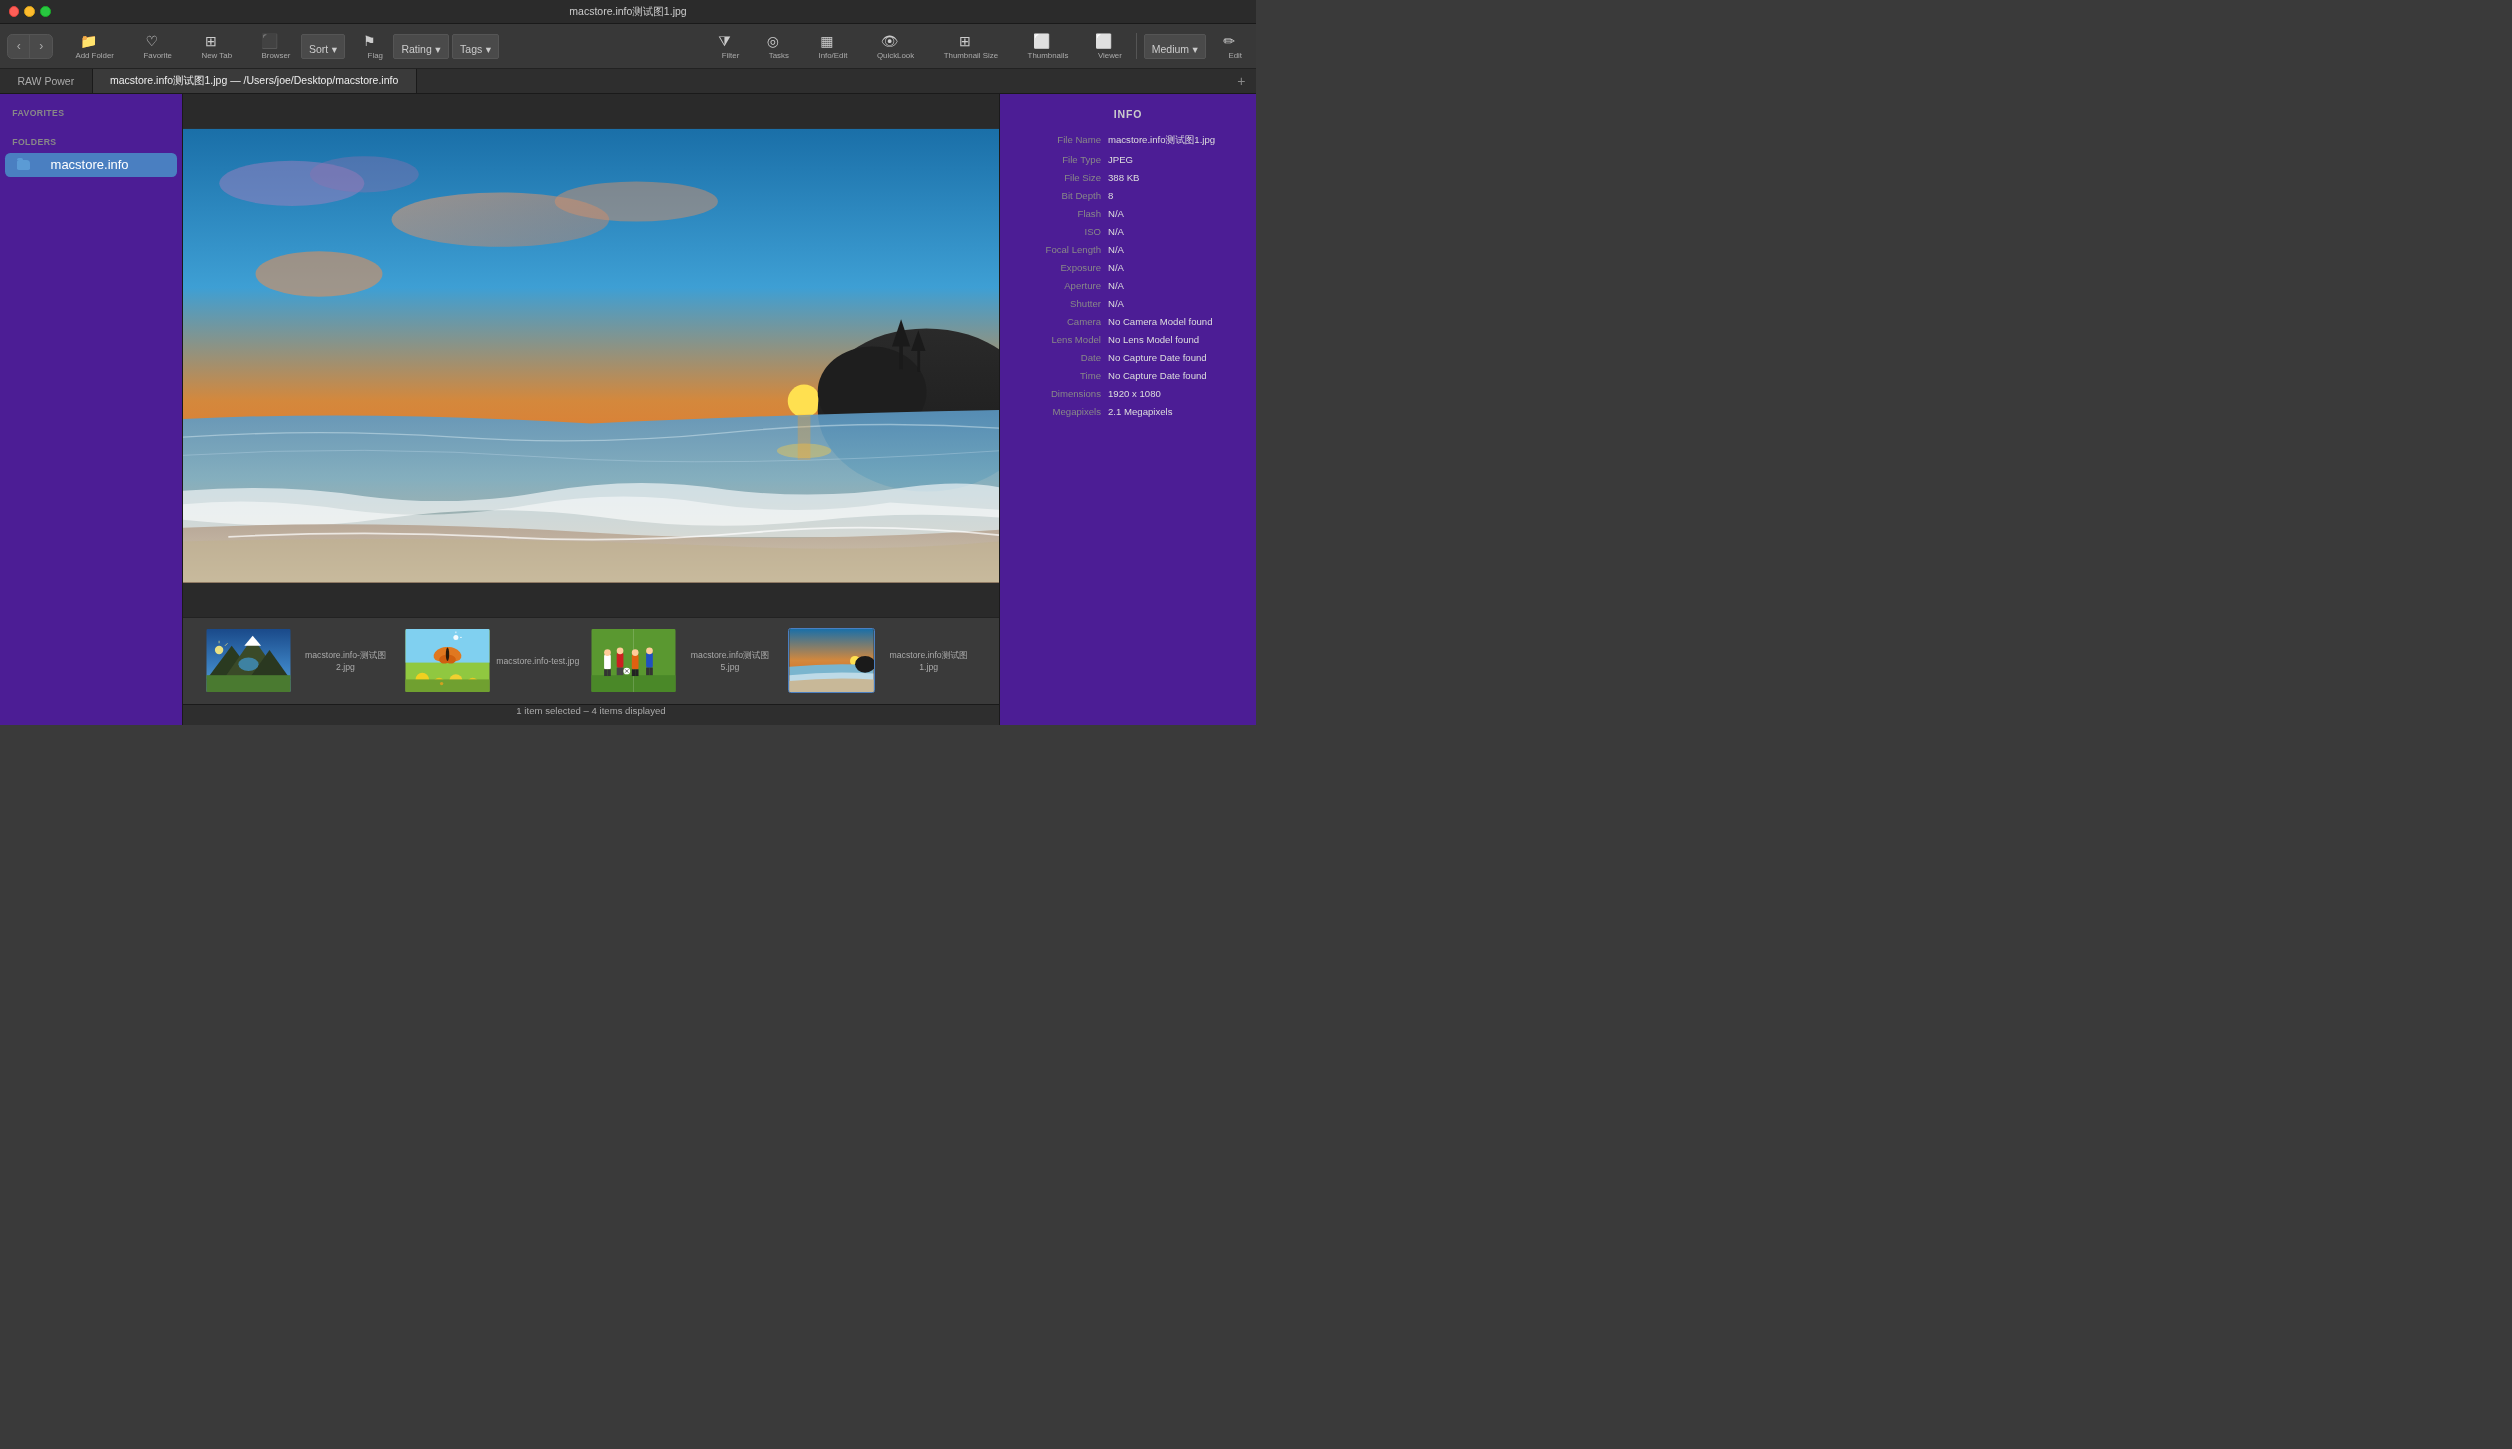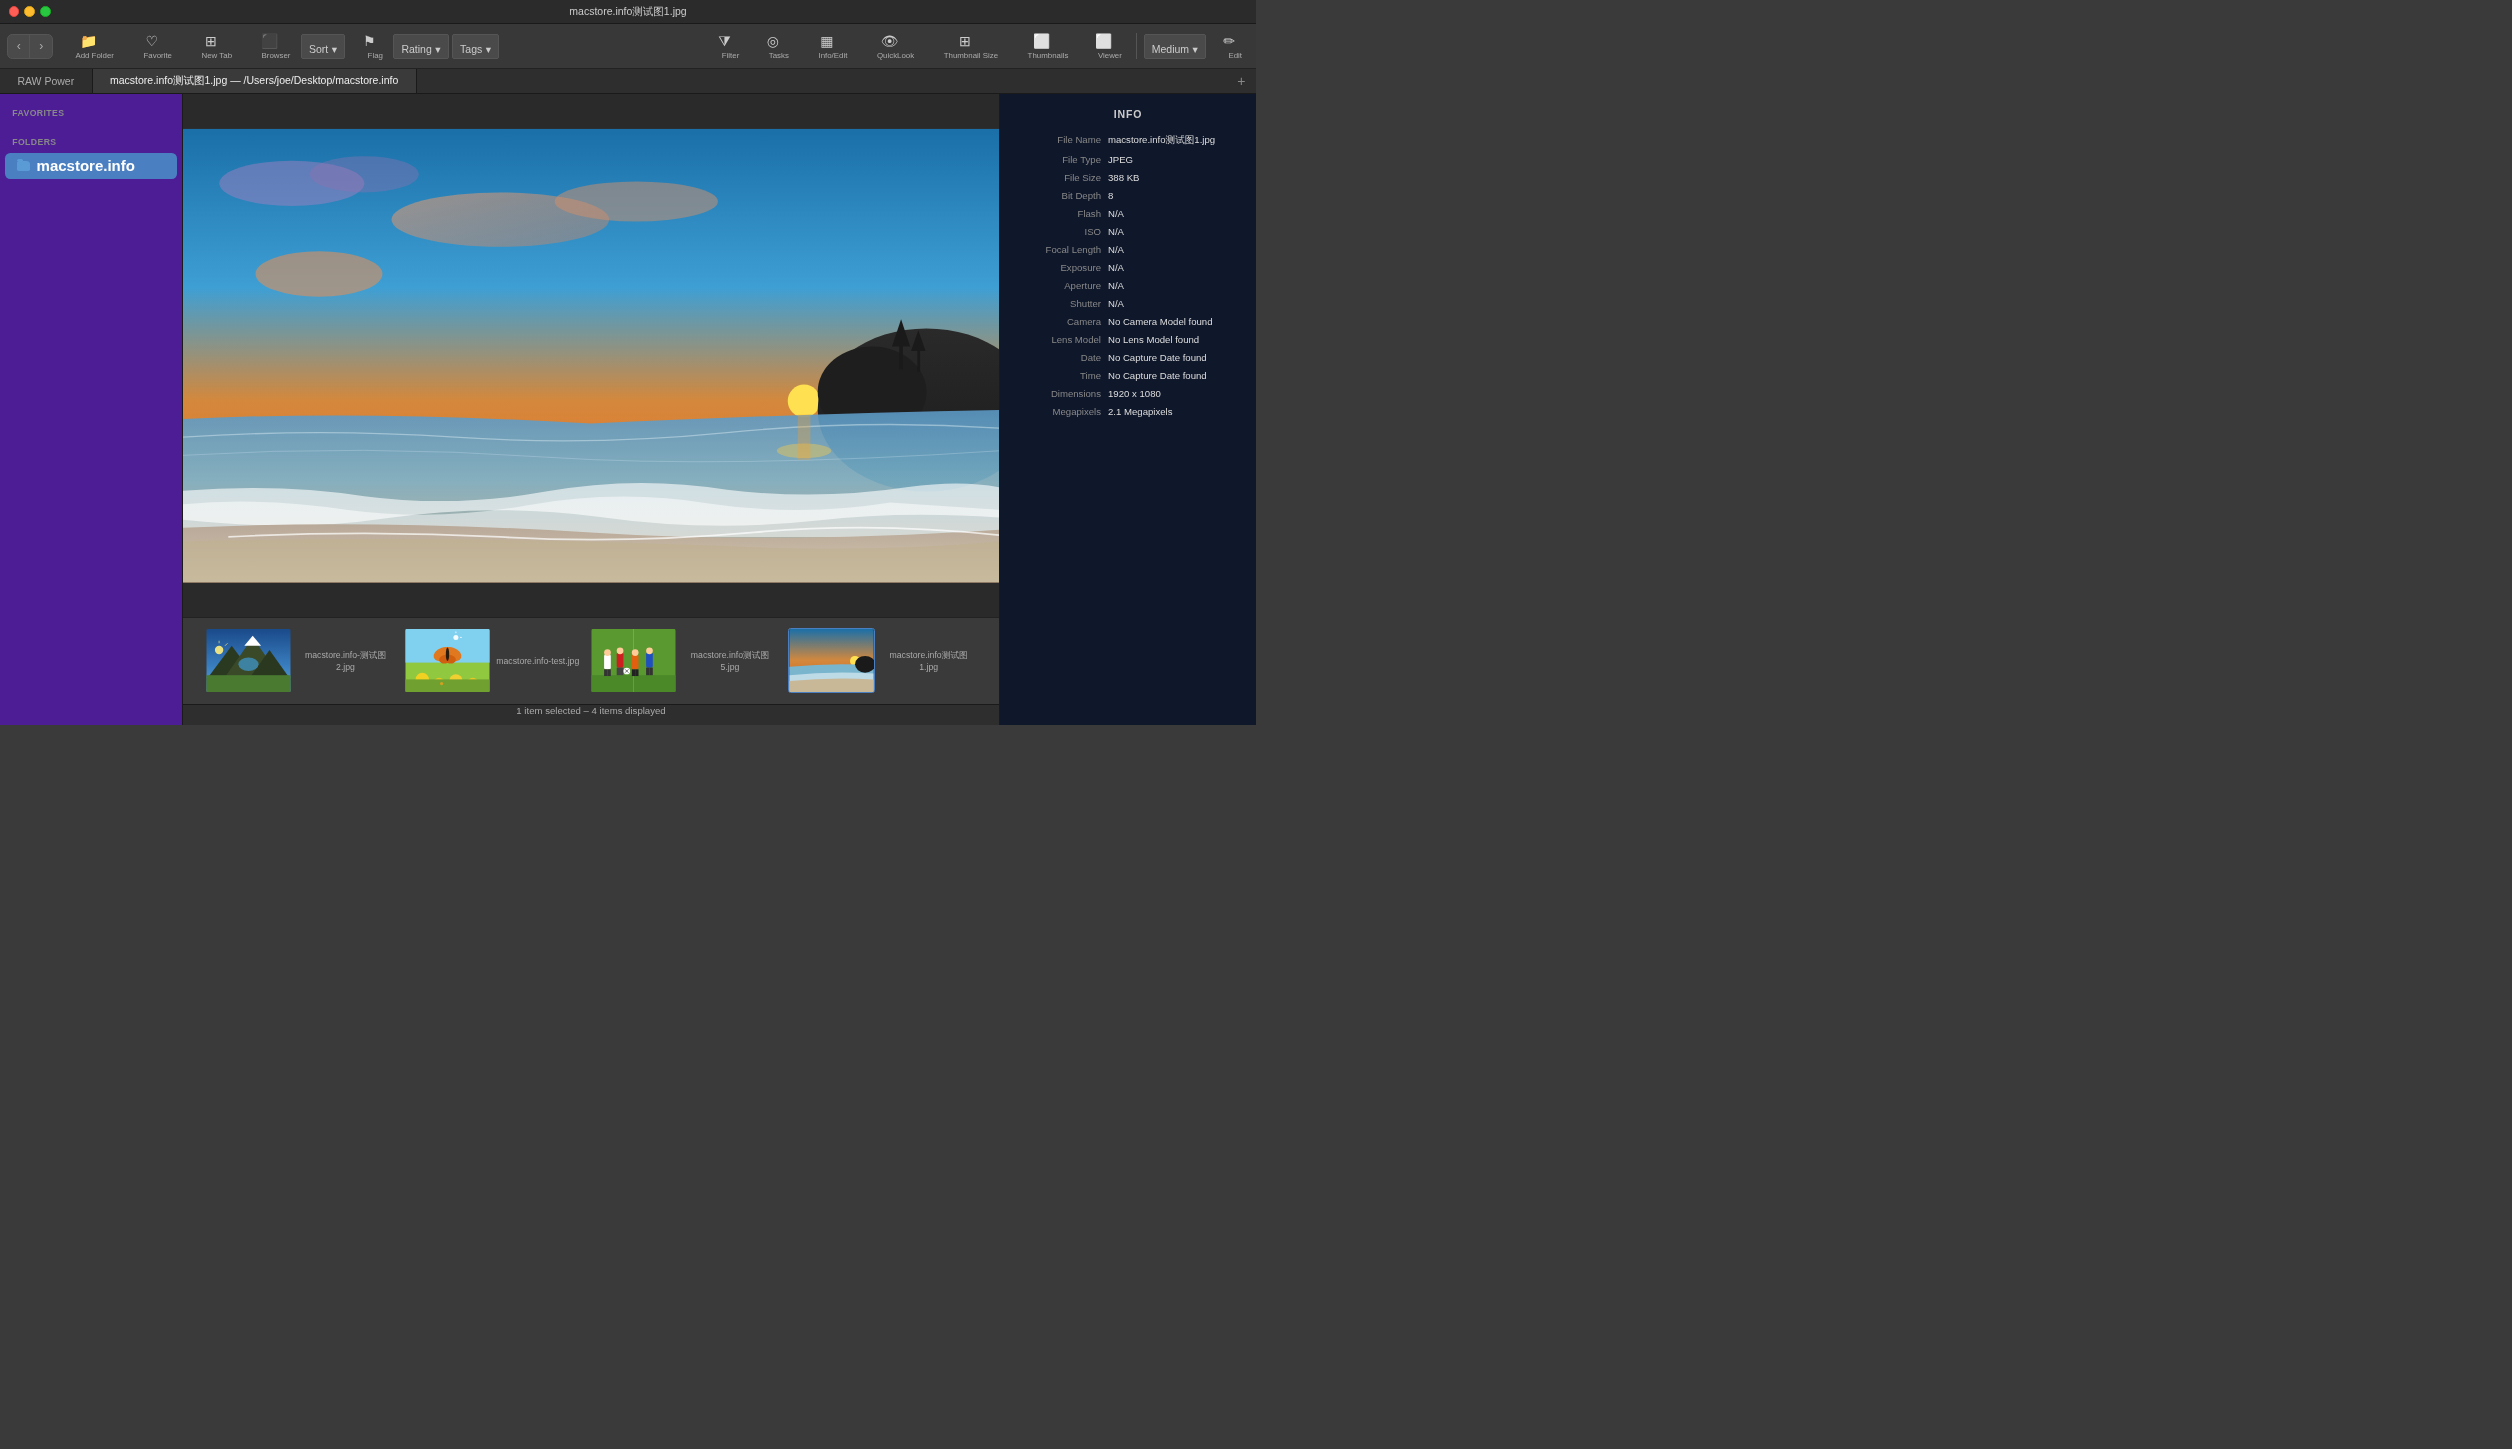--- a/index.html
+++ b/index.html
@@ -164,27 +164,26 @@
       font-weight: 700;
       color: #888;
       padding: 0 12.2px 5.2px;
       text-transform: uppercase;
       letter-spacing: 0.4px;
     }
     .sidebar-item {
       padding: 4.4px 12.2px;
       display: flex;
       align-items: center;
-      gap: 7px;
+      gap: 21px;
       cursor: pointer;
       color: #ccc;
-      font-size: 15px;
+      font-size: 13px;
       border-radius: 5.2px;
       margin: 0.9px 5.2px;
-      font-weight: bold;
     }
     .sidebar-item.active {
       background: #4a7fc1;
       color: white;
     }
     .sidebar-item .folder-icon {
       width: 12.2px;
       height: 9.6px;
       background: #5b9bd5;
       border-radius: 1.7px 3.5px 1.7px 1.7px;
@@ -271,21 +270,21 @@
       align-items: flex-start;
       justify-content: center;
       font-size: 9.6px;
       color: #aaa;
       border-top: 0.9px solid #1a1a1a;
     }
 
     
     .info-panel {
       width: 257px;
-      background: #0f172a;
+      background: #4c1d95;
       border-left: 0.9px solid #1a1a1a;
       padding: 10.5px 0;
       flex-shrink: 0;
       overflow-y: auto;
     }
     .info-title {
       text-align: center;
       font-size: 10.5px;
       font-weight: 600;
       color: #ccc;

